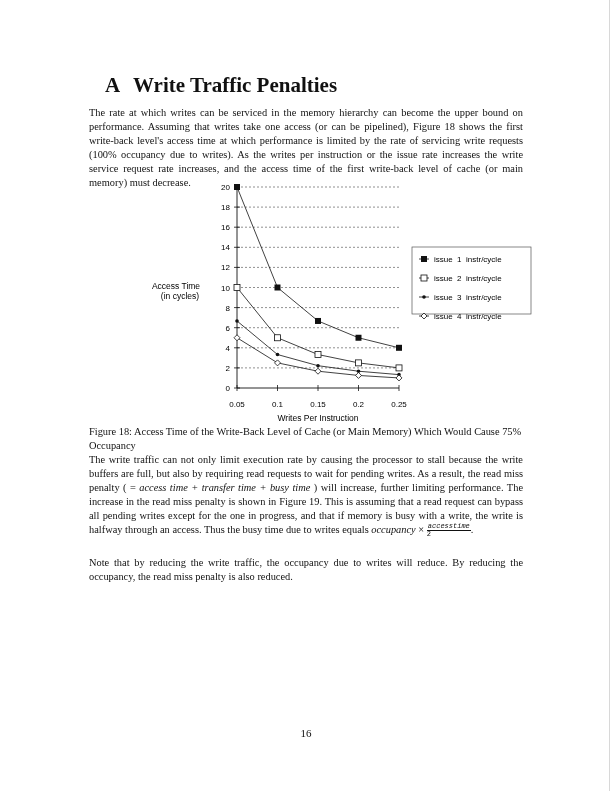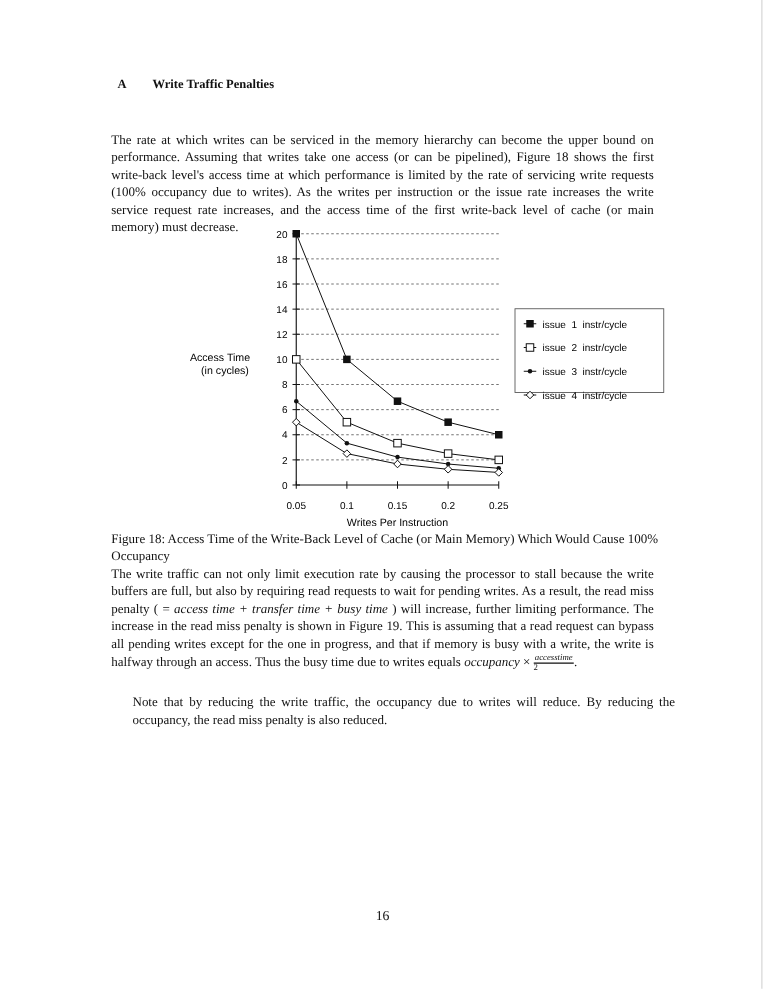--- a/index.html
+++ b/index.html
@@ -1,27 +1,27 @@
 <!DOCTYPE html>
 <html><head>
 <meta charset="utf-8">
 <style>
   html, body { margin: 0; padding: 0; background: #ffffff; }
   body { width: 612px; height: 791px; position: relative; overflow: hidden;
          font-family: "Liberation Serif", serif; color: #111; }
   .page-edge { position: absolute; right: 2px; top: 0; width: 1px; height: 791px; background: #d8d8d8; }
-  .heading { position: absolute; left: 89px; top: 57px; font-size: 10px; font-weight: bold; margin: 5px; }
+  .heading { position: absolute; left: 89px; top: 57px; font-size: 21px; font-weight: bold; margin: 16px; }
   .heading .num { display: inline-block; width: 28px; }
   .para { position: absolute; left: 89px; width: 434px; font-size: 10.4px; line-height: 14px;
           text-align: justify; margin: 0; }
   #p1 { top: 106px; }
   #p2 { top: 453px; }
-  #p3 { top: 556px; margin-left: 17px; }
+  #p3 { top: 556px; }
   .caption { position: absolute; left: 89px; top: 425px; width: 440px; font-size: 10.4px; line-height: 13.5px; margin: 0; }
-  .frac { display: inline-block; vertical-align: middle; text-align: left; font-size: 7px; line-height: 7px; font-style: italic; }
+  .frac { display: inline-block; vertical-align: middle; text-align: left; font-size: 7px; line-height: 7px; font-style: italic; font-family: Liberation Mono, monospace; }
   .frac .num { display: block; border-bottom: 0.8px solid #111; padding: 0 1px; }
   .frac .den { display: block; font-style: normal; }
   .pagenum { position: absolute; left: 0; width: 612px; top: 727px; text-align: center; font-size: 11px; }
   svg { position: absolute; left: 0; top: 0; }
   .sans { font-family: "Liberation Sans", sans-serif; }
 </style>
 </head>
 <body>
 
 <div class="page-edge"></div>
@@ -130,19 +130,19 @@
       <text x="434" y="281" font-size="8" xml:space="preserve" style="white-space:pre">issue  2  instr/cycle</text>
       <line x1="419" y1="297" x2="429" y2="297" stroke="#111" stroke-width="0.8"></line>
       <circle cx="424" cy="297" r="1.8" fill="#111"></circle>
       <text x="434" y="300" font-size="8" xml:space="preserve" style="white-space:pre">issue  3  instr/cycle</text>
       <line x1="419" y1="316" x2="429" y2="316" stroke="#111" stroke-width="0.8"></line>
       <polygon points="424,313 427,316 424,319 421,316" fill="#fff" stroke="#111" stroke-width="0.8"></polygon>
       <text x="434" y="319" font-size="8" xml:space="preserve" style="white-space:pre">issue  4  instr/cycle</text>
     </g>
 </svg>
 
-<p class="caption">Figure 18:  Access Time of the Write-Back Level of Cache (or Main Memory)  Which Would Cause 100% Occupancy</p>
+<p class="caption">Figure 18:  Access Time of the Write-Back Level of Cache (or Main Memory)  Which Would Cause 75% Occupancy</p>
 
 <p class="para" id="p2"><span>The write traffic can not only limit execution rate by causing the processor to stall because the write buffers are full, but also by requiring read requests to wait for pending writes.  As a result, the read miss penalty ( = </span><i>access time + transfer time + busy time</i><span> ) will increase, further limiting performance.  The increase in the read miss penalty is shown in Figure 19. This is assuming that a read request can bypass all pending writes except for the one in progress, and that if memory is busy with a write, the write is halfway through an access. Thus the busy time due to writes equals </span><i>occupancy</i><span> × </span><span class="frac"><span class="num">accesstime</span><span class="den">2</span></span><span>.</span></p>
 
 <p class="para" id="p3">Note that by reducing the write traffic, the occupancy due to writes will reduce.  By reducing the occupancy, the read miss penalty is also reduced.</p>
 
 <div class="pagenum">16</div>
 
 </body></html>

